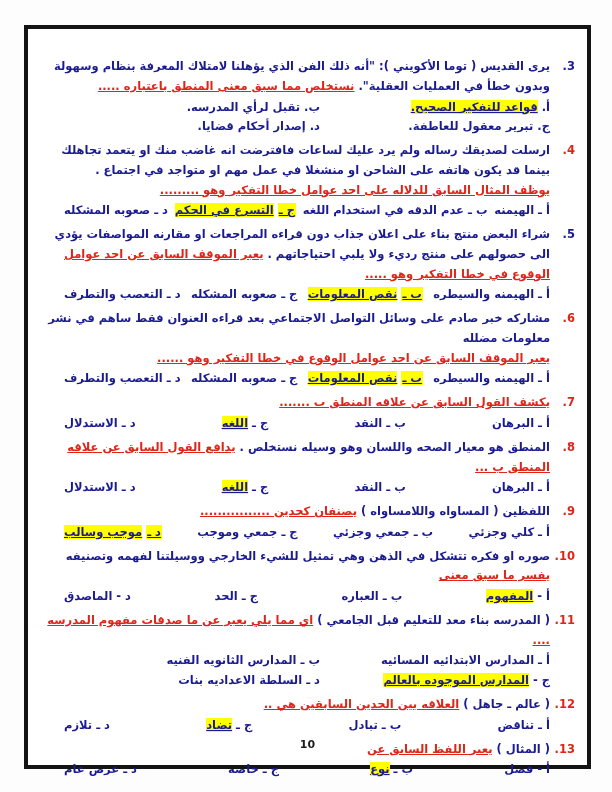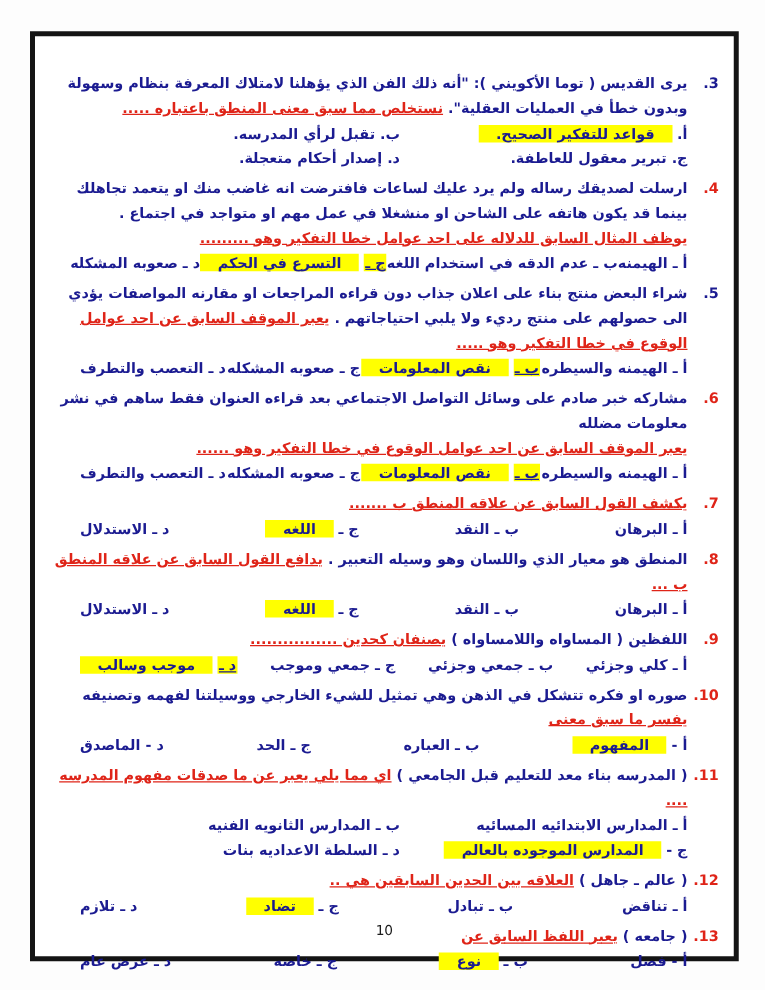--- a/index.html
+++ b/index.html
@@ -39,45 +39,46 @@
     display:flex;justify-content:space-between;
     color:var(--navy);padding-left:26px;margin-top:1px;
   }
   .options.grid{
     display:grid;grid-template-columns:1fr 1fr;
     padding-left:60px;column-gap:8px;
   }
   .opt{white-space:nowrap;}
   .opt .txt.hl{
     background:var(--hl);
-    padding:0 14px;
+    text-decoration:underline;
+    padding:0 0;
   }
   .opt .lt.hl{
     background:var(--hl);
     text-decoration:underline;
     padding:0 1px;
   }
   .page-num{
     position:absolute;bottom:14px;left:0;right:0;
-    text-align:center;font-size:11px;font-weight:normal;color:#1d1d1d;
+    text-align:center;font-size:11px;font-weight:bold;color:#1d1d1d;
     direction:ltr;
   }
 </style>
 </head>
 <body>
 
 <div class="frame">
   <div class="content">
       <div class="question">
         <span class="q-num navy">3.</span>
         <div class="q-body"><span class="scenario">يرى القديس ( توما الأكويني ): "أنه ذلك الفن الذي يؤهلنا لامتلاك المعرفة بنظام وسهولة وبدون خطأ في العمليات العقلية".</span> <span class="instruction">نستخلص مما سبق معنى المنطق باعتباره .....</span><div class="options grid">
             <span class="opt"><span class="lt">أ.</span> <span class="txt hl">قواعد للتفكير الصحيح.</span></span>
             <span class="opt"><span class="lt">ب.</span> <span class="txt">تقبل لرأي المدرسه.</span></span>
             <span class="opt"><span class="lt">ج.</span> <span class="txt">تبرير معقول للعاطفة.</span></span>
-            <span class="opt"><span class="lt">د.</span> <span class="txt">إصدار أحكام متعجلة.</span></span>
+            <span class="opt"><span class="lt">د.</span> <span class="txt">إصدار أحكام قضايا.</span></span>
           </div></div>
       </div>
       <div class="question">
         <span class="q-num red">4.</span>
         <div class="q-body"><span class="scenario">ارسلت لصديقك رساله ولم يرد عليك لساعات فافترضت انه غاضب منك او يتعمد تجاهلك بينما قد يكون هاتفه على الشاحن او منشغلا في عمل مهم او متواجد في اجتماع .</span> <span class="instruction block">يوظف المثال السابق للدلاله على احد عوامل خطا التفكير وهو .........</span><div class="options row">
             <span class="opt"><span class="lt">أ ـ</span> <span class="txt">الهيمنه</span></span>
             <span class="opt"><span class="lt">ب ـ</span> <span class="txt">عدم الدقه في استخدام اللغه</span></span>
             <span class="opt"><span class="lt hl">ج ـ</span> <span class="txt hl">التسرع في الحكم</span></span>
             <span class="opt"><span class="lt">د ـ</span> <span class="txt">صعوبه المشكله</span></span>
           </div></div>
@@ -104,21 +105,21 @@
         <span class="q-num red">7.</span>
         <div class="q-body"> <span class="instruction block">يكشف القول السابق عن علاقه المنطق ب .......</span><div class="options row">
             <span class="opt"><span class="lt">أ ـ</span> <span class="txt">البرهان</span></span>
             <span class="opt"><span class="lt">ب ـ</span> <span class="txt">النقد</span></span>
             <span class="opt"><span class="lt">ج ـ</span> <span class="txt hl">اللغه</span></span>
             <span class="opt"><span class="lt">د ـ</span> <span class="txt">الاستدلال</span></span>
           </div></div>
       </div>
       <div class="question">
         <span class="q-num red">8.</span>
-        <div class="q-body"><span class="scenario">المنطق هو معيار الذي واللسان وهو وسيله التعبير .</span> <span class="instruction">يدافع القول السابق عن علاقه المنطق ب ...</span><div class="options row">
+        <div class="q-body"><span class="scenario">المنطق هو معيار الصحه واللسان وهو وسيله نستخلص .</span> <span class="instruction">يدافع القول السابق عن علاقه المنطق ب ...</span><div class="options row">
             <span class="opt"><span class="lt">أ ـ</span> <span class="txt">البرهان</span></span>
             <span class="opt"><span class="lt">ب ـ</span> <span class="txt">النقد</span></span>
             <span class="opt"><span class="lt">ج ـ</span> <span class="txt hl">اللغه</span></span>
             <span class="opt"><span class="lt">د ـ</span> <span class="txt">الاستدلال</span></span>
           </div></div>
       </div>
       <div class="question">
         <span class="q-num red">9.</span>
         <div class="q-body"><span class="scenario">اللفظين ( المساواه واللامساواه )</span> <span class="instruction">يصنفان كحدين ................</span><div class="options row">
             <span class="opt"><span class="lt">أ ـ</span> <span class="txt">كلي وجزئي</span></span>
@@ -149,21 +150,21 @@
         <span class="q-num red">12.</span>
         <div class="q-body"><span class="scenario">( عالم ـ جاهل )</span> <span class="instruction">العلاقه بين الحدين السابقين هي ..</span><div class="options row">
             <span class="opt"><span class="lt">أ ـ</span> <span class="txt">تناقض</span></span>
             <span class="opt"><span class="lt">ب ـ</span> <span class="txt">تبادل</span></span>
             <span class="opt"><span class="lt">ج ـ</span> <span class="txt hl">تضاد</span></span>
             <span class="opt"><span class="lt">د ـ</span> <span class="txt">تلازم</span></span>
           </div></div>
       </div>
       <div class="question">
         <span class="q-num red">13.</span>
-        <div class="q-body"><span class="scenario">( جامعه )</span> <span class="instruction">يعبر اللفظ السابق عن</span><div class="options row">
+        <div class="q-body"><span class="scenario">( المثال )</span> <span class="instruction">يعبر اللفظ السابق عن</span><div class="options row">
             <span class="opt"><span class="lt">أ -</span> <span class="txt">فصل</span></span>
             <span class="opt"><span class="lt">ب ـ</span> <span class="txt hl">نوع</span></span>
             <span class="opt"><span class="lt">ج ـ</span> <span class="txt">خاصه</span></span>
             <span class="opt"><span class="lt">د ـ</span> <span class="txt">عرض عام</span></span>
           </div></div>
       </div>
     </div>
   <div class="page-num">10</div>
 </div>
 

